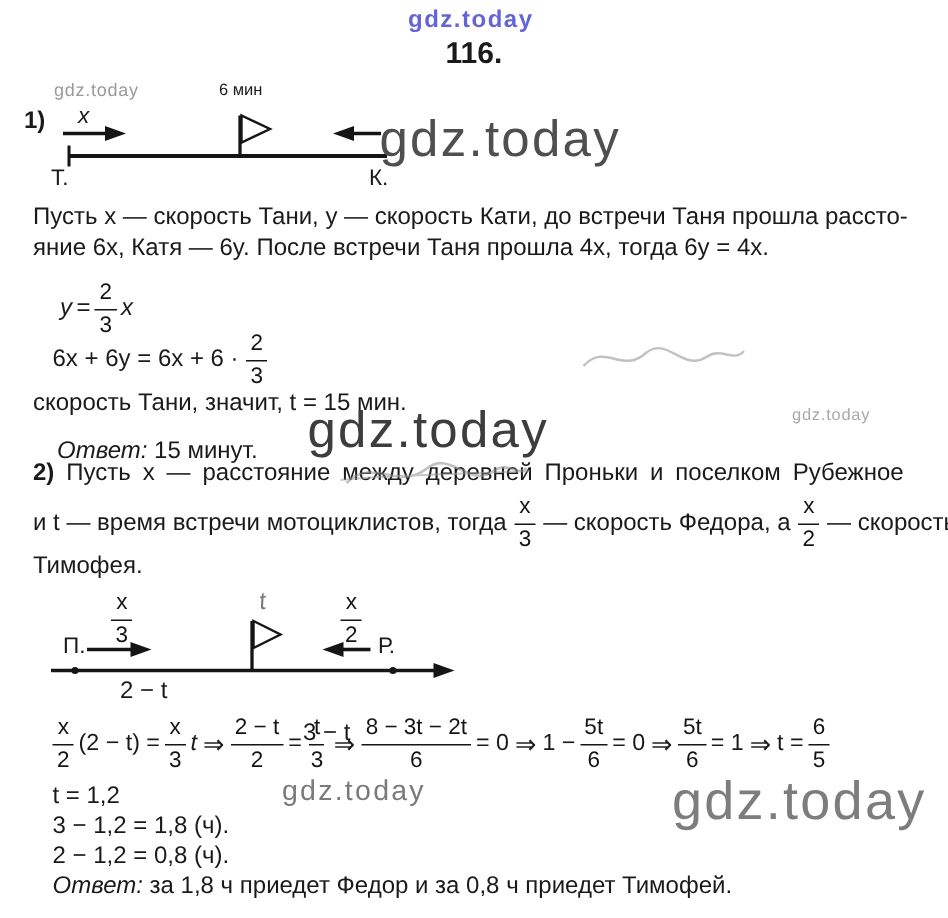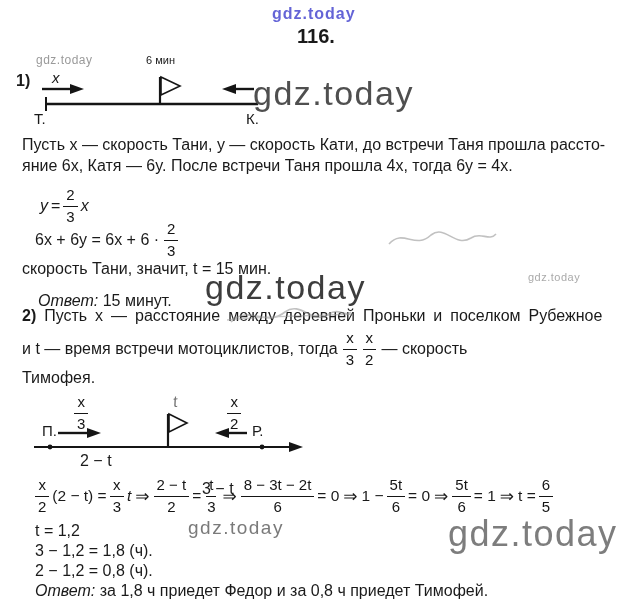--- a/index.html
+++ b/index.html
@@ -112,20 +112,21 @@
     <path d="M6,22 C24,4 40,28 60,12 C76,0 88,26 104,14 C114,7 120,18 126,12" stroke="#8f8f8f" stroke-width="1.7" fill="none"></path>
     <path d="M2,20 C40,16 90,16 128,14" stroke="#9a9a9a" stroke-width="1.3" fill="none"></path>
   </svg>
 
   <div class="eq-row" style="left:22px;top:328px;height:42px;gap:5px;">
     <span>и t — время встречи мотоциклистов, тогда</span>
     <span class="frac">
       <span class="num">x</span>
       <span class="den">3</span>
     </span>
+    <span>— скорость Федора, а</span>
     <span class="frac">
       <span class="num">x</span>
       <span class="den">2</span>
     </span>
     <span>— скорость</span>
   </div>
 
   <div class="abs txt" style="left:22px;top:367px;">Тимофея.</div>
 
   <div class="abs" style="left:0;top:392px;width:632px;height:82px;">

